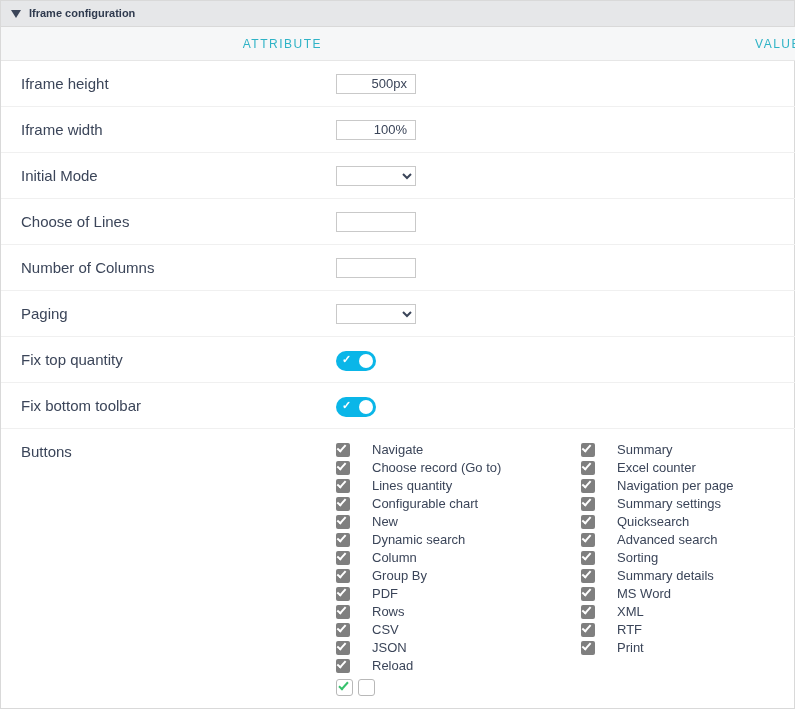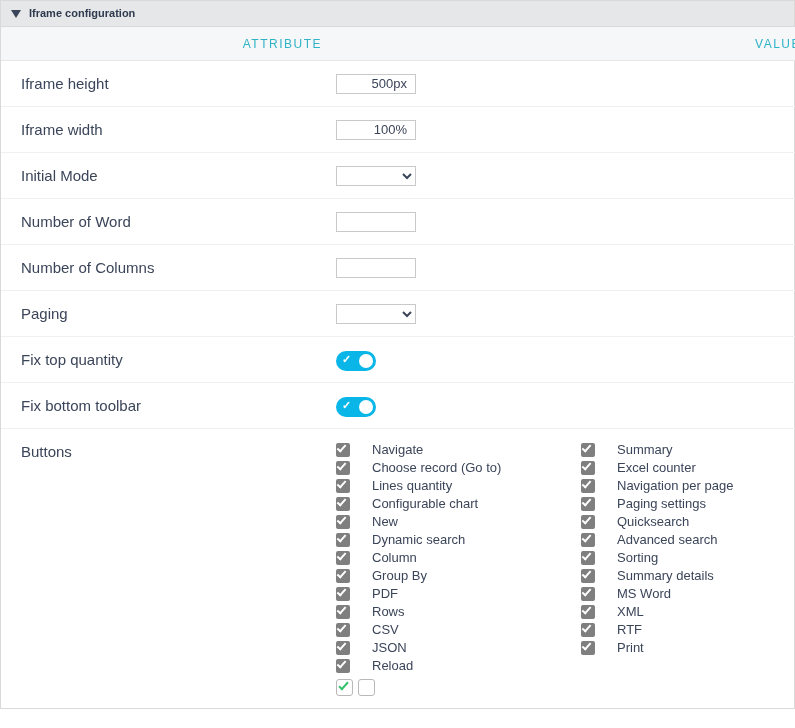--- a/index.html
+++ b/index.html
@@ -218,21 +218,21 @@
     </tr>
 
     <tr>
       <td class="attr-cell">Initial Mode</td>
       <td class="value-cell">
         <select class="dropdown"><option></option></select>
       </td>
     </tr>
 
     <tr>
-      <td class="attr-cell">Number of Word</td>
+      <td class="attr-cell">Choose of Lines</td>
       <td class="value-cell">
         <input class="textbox wide empty" value="" style="">
       </td>
     </tr>
 
     <tr>
       <td class="attr-cell">Number of Columns</td>
       <td class="value-cell">
         <input class="textbox wide empty" value="" style="">
       </td>
@@ -329,21 +329,21 @@
                 <div class="btn-item">
                   <span class="cb"></span>
                   <span>Excel counter</span>
                 </div>
                 <div class="btn-item">
                   <span class="cb"></span>
                   <span>Navigation per page</span>
                 </div>
                 <div class="btn-item">
                   <span class="cb"></span>
-                  <span>Paging settings</span>
+                  <span>Summary settings</span>
                 </div>
                 <div class="btn-item">
                   <span class="cb"></span>
                   <span>Quicksearch</span>
                 </div>
                 <div class="btn-item">
                   <span class="cb"></span>
                   <span>Advanced search</span>
                 </div>
                 <div class="btn-item">

